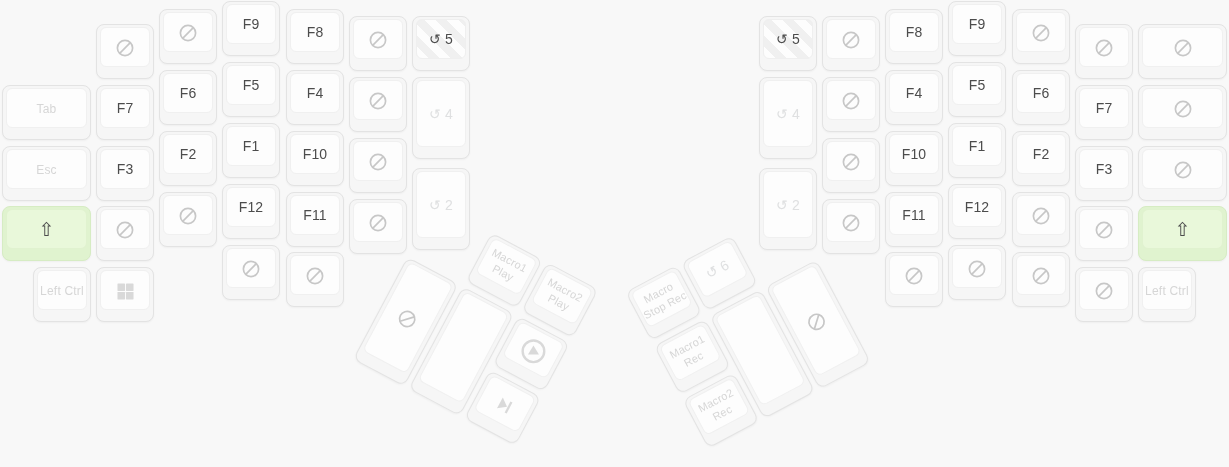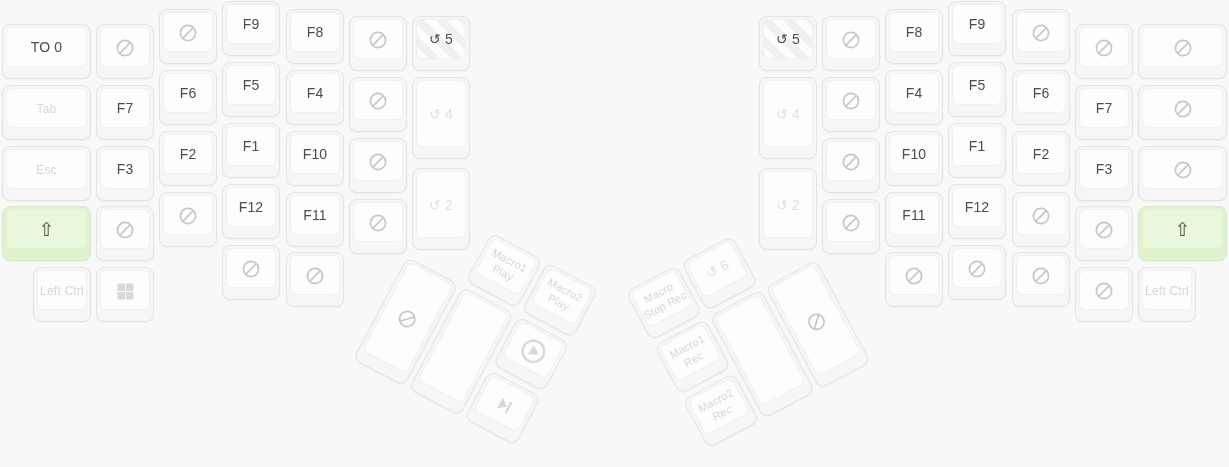--- a/index.html
+++ b/index.html
@@ -140,25 +140,20 @@
       <div class="key" style="left: 63px; top: 61px; width: 58px; height: 116px;"></div>
       <div class="key" style="left: 126px; top: 61px; width: 58px; height: 116px;">
         <div class="icon">
           <svg width="22" height="22" viewBox="0 0 22 22">
             <circle cx="11" cy="11" r="7.6" fill="none" stroke="#c7c7c7" stroke-width="1.7"></circle>
             <line x1="5.7" y1="16.3" x2="16.3" y2="5.7" stroke="#c7c7c7" stroke-width="1.7"></line>
           </svg>
         </div>
       </div>
     </div>
-<div class="key" style="left: 2px; top: 24px; width: 89px; height: 55px;">
-      <div class="label">
-        <span>TO 0</span>
-      </div>
-    </div>
     <div class="key muted" style="left: 2px; top: 85px; width: 89px; height: 55px;">
       <div class="label" style="font-size: 12px;">
         <span>Tab</span>
       </div>
     </div>
     <div class="key muted" style="left: 2px; top: 146px; width: 89px; height: 55px;">
       <div class="label" style="font-size: 12px;">
         <span>Esc</span>
       </div>
     </div>

